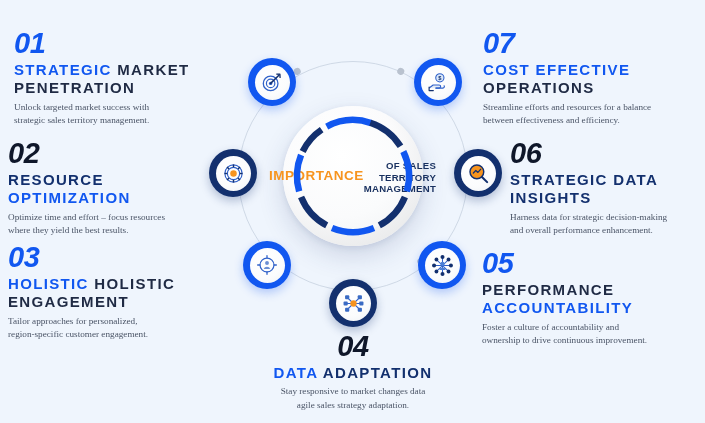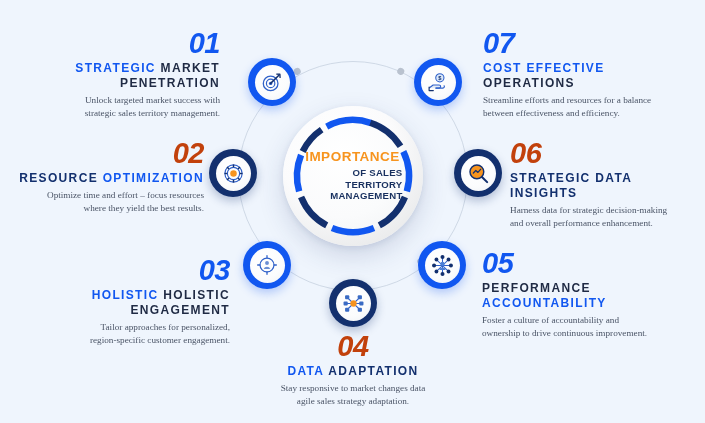--- a/index.html
+++ b/index.html
@@ -25,21 +25,21 @@
   .hub{
     position:absolute;left:50%;top:50%;transform:translate(-50%,-50%);
     width:140px;height:140px;border-radius:50%;
     background:radial-gradient(circle at 38% 30%, #ffffff 0%, #fbfbfc 45%, #ebeced 78%, #e2e4e7 100%);
     box-shadow:0 10px 26px rgba(40,60,110,.17), 0 2px 6px rgba(40,60,110,.10);
   }
   .hub-inner{
     position:absolute;left:50%;top:50%;transform:translate(-50%,-50%);
     width:112px;height:112px;border-radius:50%;
     background:radial-gradient(circle at 40% 32%, #ffffff 0%, #fafbfc 60%, #f1f2f4 100%);
-    display:flex;flex-direction:column;align-items:center;justify-content:center;
+    display:flex;flex-direction:row;align-items:center;justify-content:center;
   }
   .hub-svg{position:absolute;left:50%;top:50%;transform:translate(-50%,-50%);}
   .hub-title{
     color:#f7941e;font-size:13.5px;font-weight:bold;letter-spacing:.5px;
     line-height:1.05;text-align:center;
   }
   .hub-sub{
     color:#18305f;font-size:9.6px;font-weight:bold;letter-spacing:.25px;
     line-height:1.22;text-align:right;margin-top:3px;width:100px;
   }
@@ -51,27 +51,27 @@
   .node-face{
     border-radius:50%;
     background:radial-gradient(circle at 40% 32%, #ffffff 0%, #fbfcfd 60%, #eef1f5 100%);
     display:flex;align-items:center;justify-content:center;
   }
 
   
   .item{position:absolute;}
   .num{font-size:29px;font-weight:bold;font-style:italic;line-height:.95;letter-spacing:-.5px;}
   .num.blue{color:#1157f0;}
-  .num.navy{color:#c2410c;}
-  .head{font-size:12px;font-weight:bold;letter-spacing:1.35px;margin-top:3px;line-height:1.25;}
+  .num.navy{color:#0f172a;}
+  .head{font-size:15px;font-weight:bold;letter-spacing:1.35px;margin-top:3px;line-height:1.25;}
   .head .b{color:#1157f0;}
   .head .n{color:#1f2a44;}
   .head .n2{color:#13306e;}
   .desc{font-size:9.2px;color:#4a5466;line-height:1.45;margin-top:3px;font-family:Liberation Serif, serif;}
-  .ta-r{text-align:right;}
+  .ta-r{text-align:left;}
   .ta-l{text-align:left;}
   .ta-c{text-align:center;}
 </style>
 </head>
 <body style="background: rgb(239, 245, 253);">
 
 <div id="stage">
 
   <div class="center-wrap">
 
@@ -251,21 +251,21 @@
     <div class="head">
       <span class="n2">RESOURCE</span>
       <span class="b">OPTIMIZATION</span>
     </div>
     <div class="desc">
       <span>Optimize time and effort – focus resources</span><br>
       <span>where they yield the best results.</span>
     </div>
   </div>
 
-  <div class="item ta-r" style="left:8px;top:257px;width:222px;">
+  <div class="item ta-r" style="left:8px;top:244px;width:222px;">
     <div class="num blue">03</div>
     <div class="head">
       <span class="b">HOLISTIC</span>
       <span class="n">HOLISTIC ENGAGEMENT</span>
     </div>
     <div class="desc">
       <span>Tailor approaches for personalized,</span><br>
       <span>region-specific customer engagement.</span>
     </div>
   </div>

